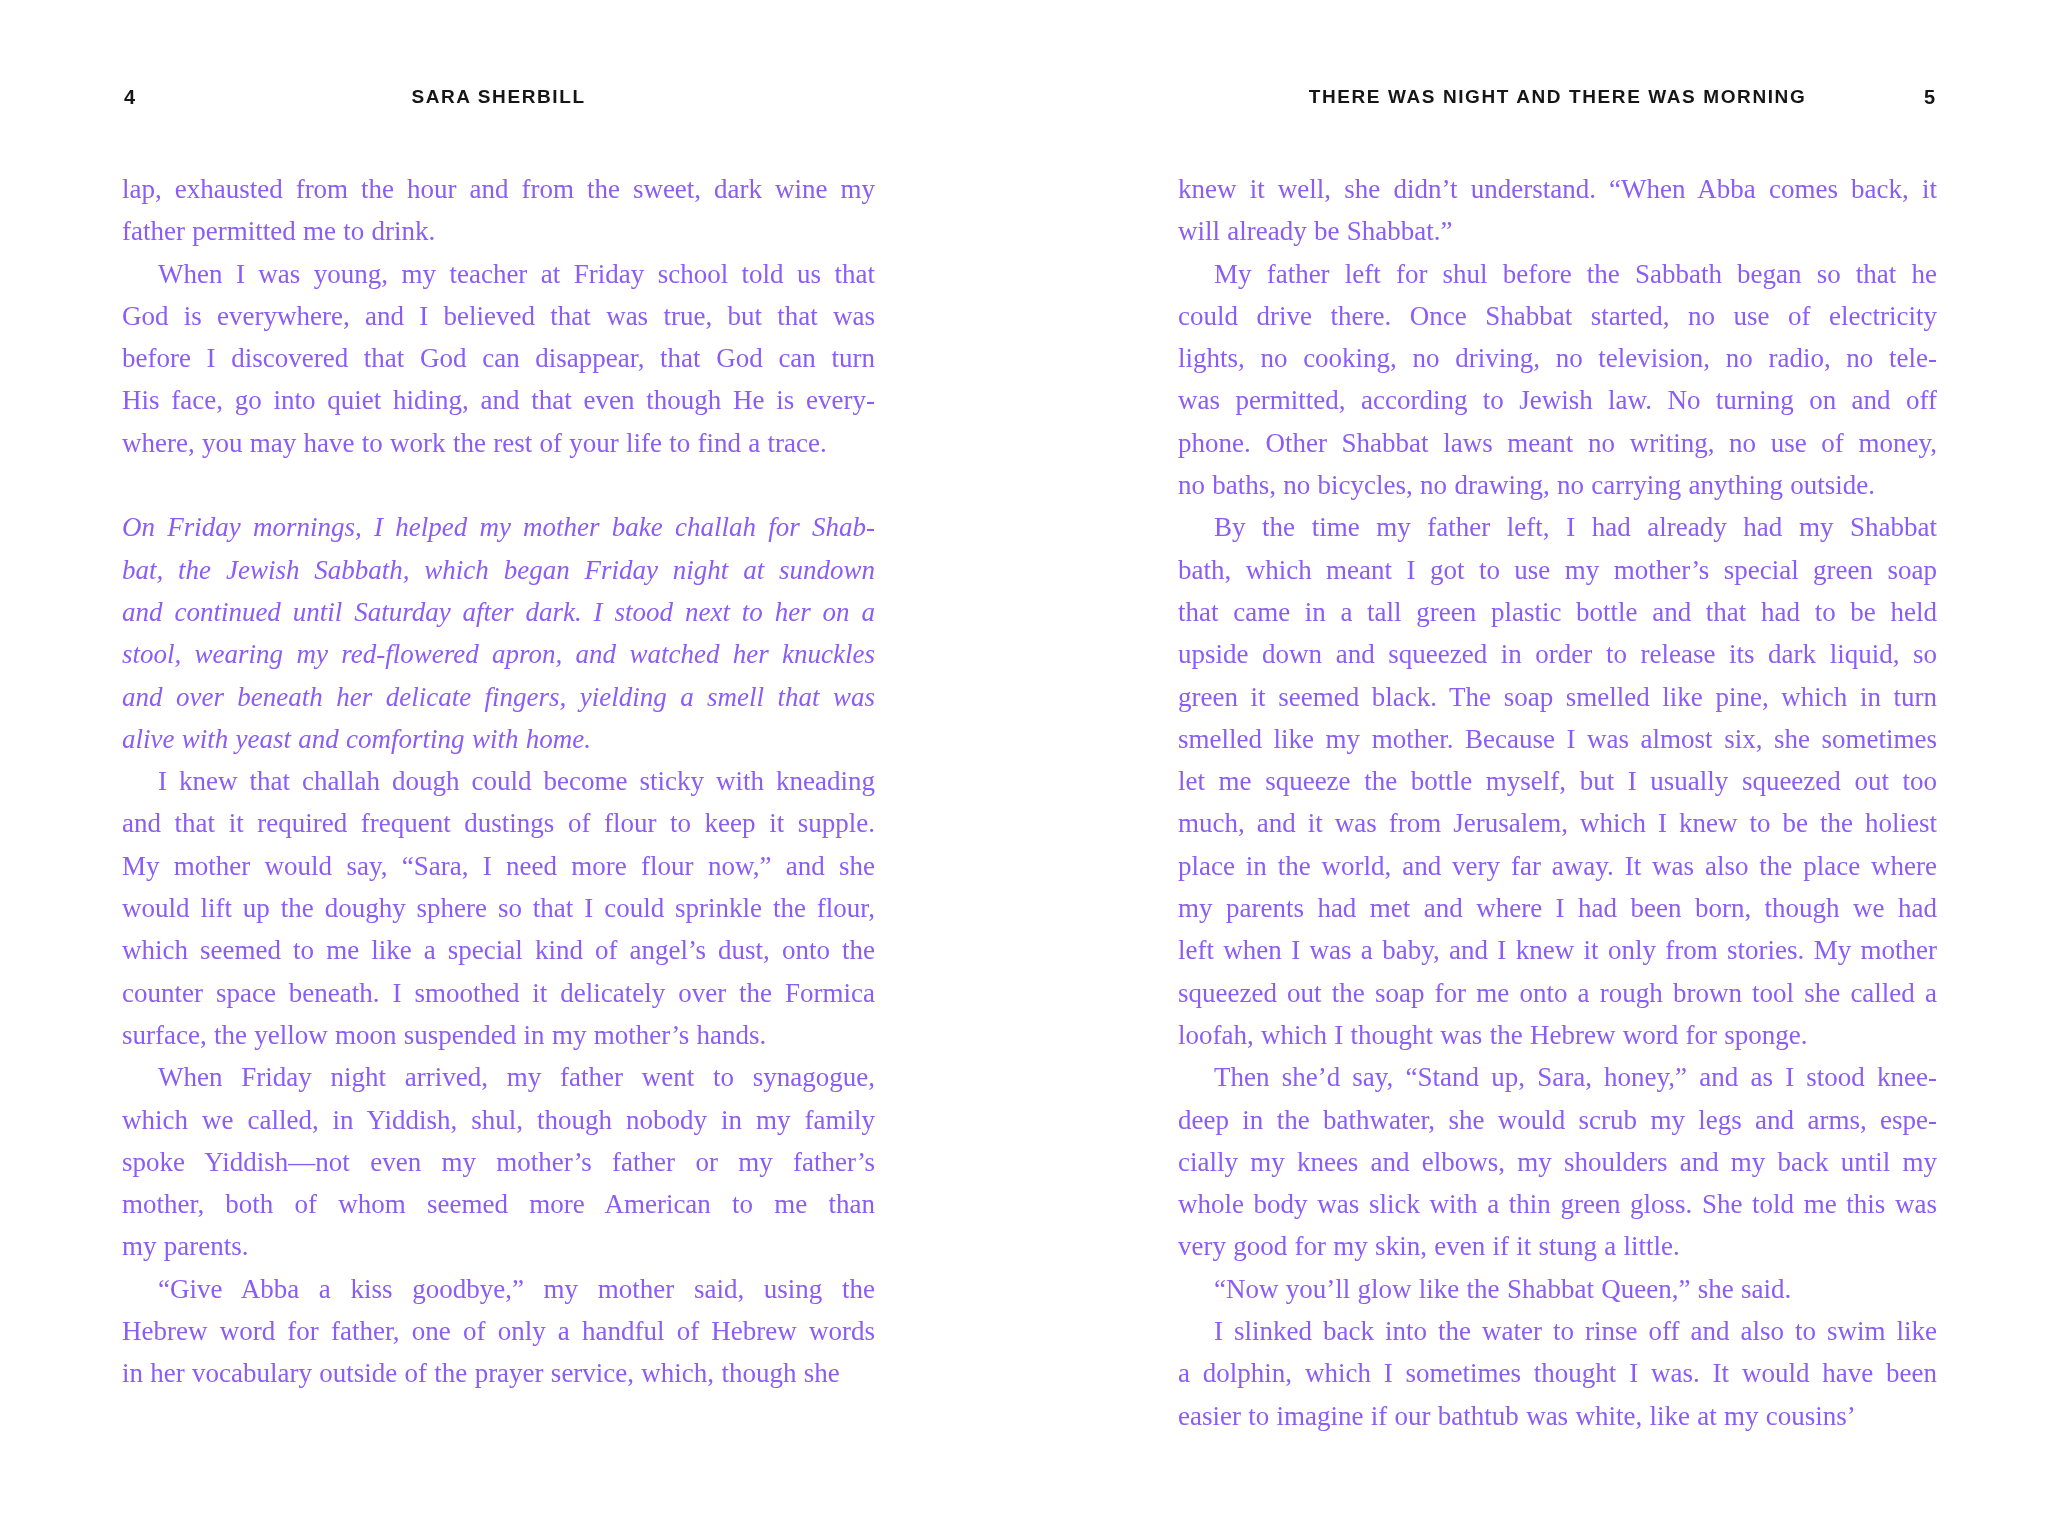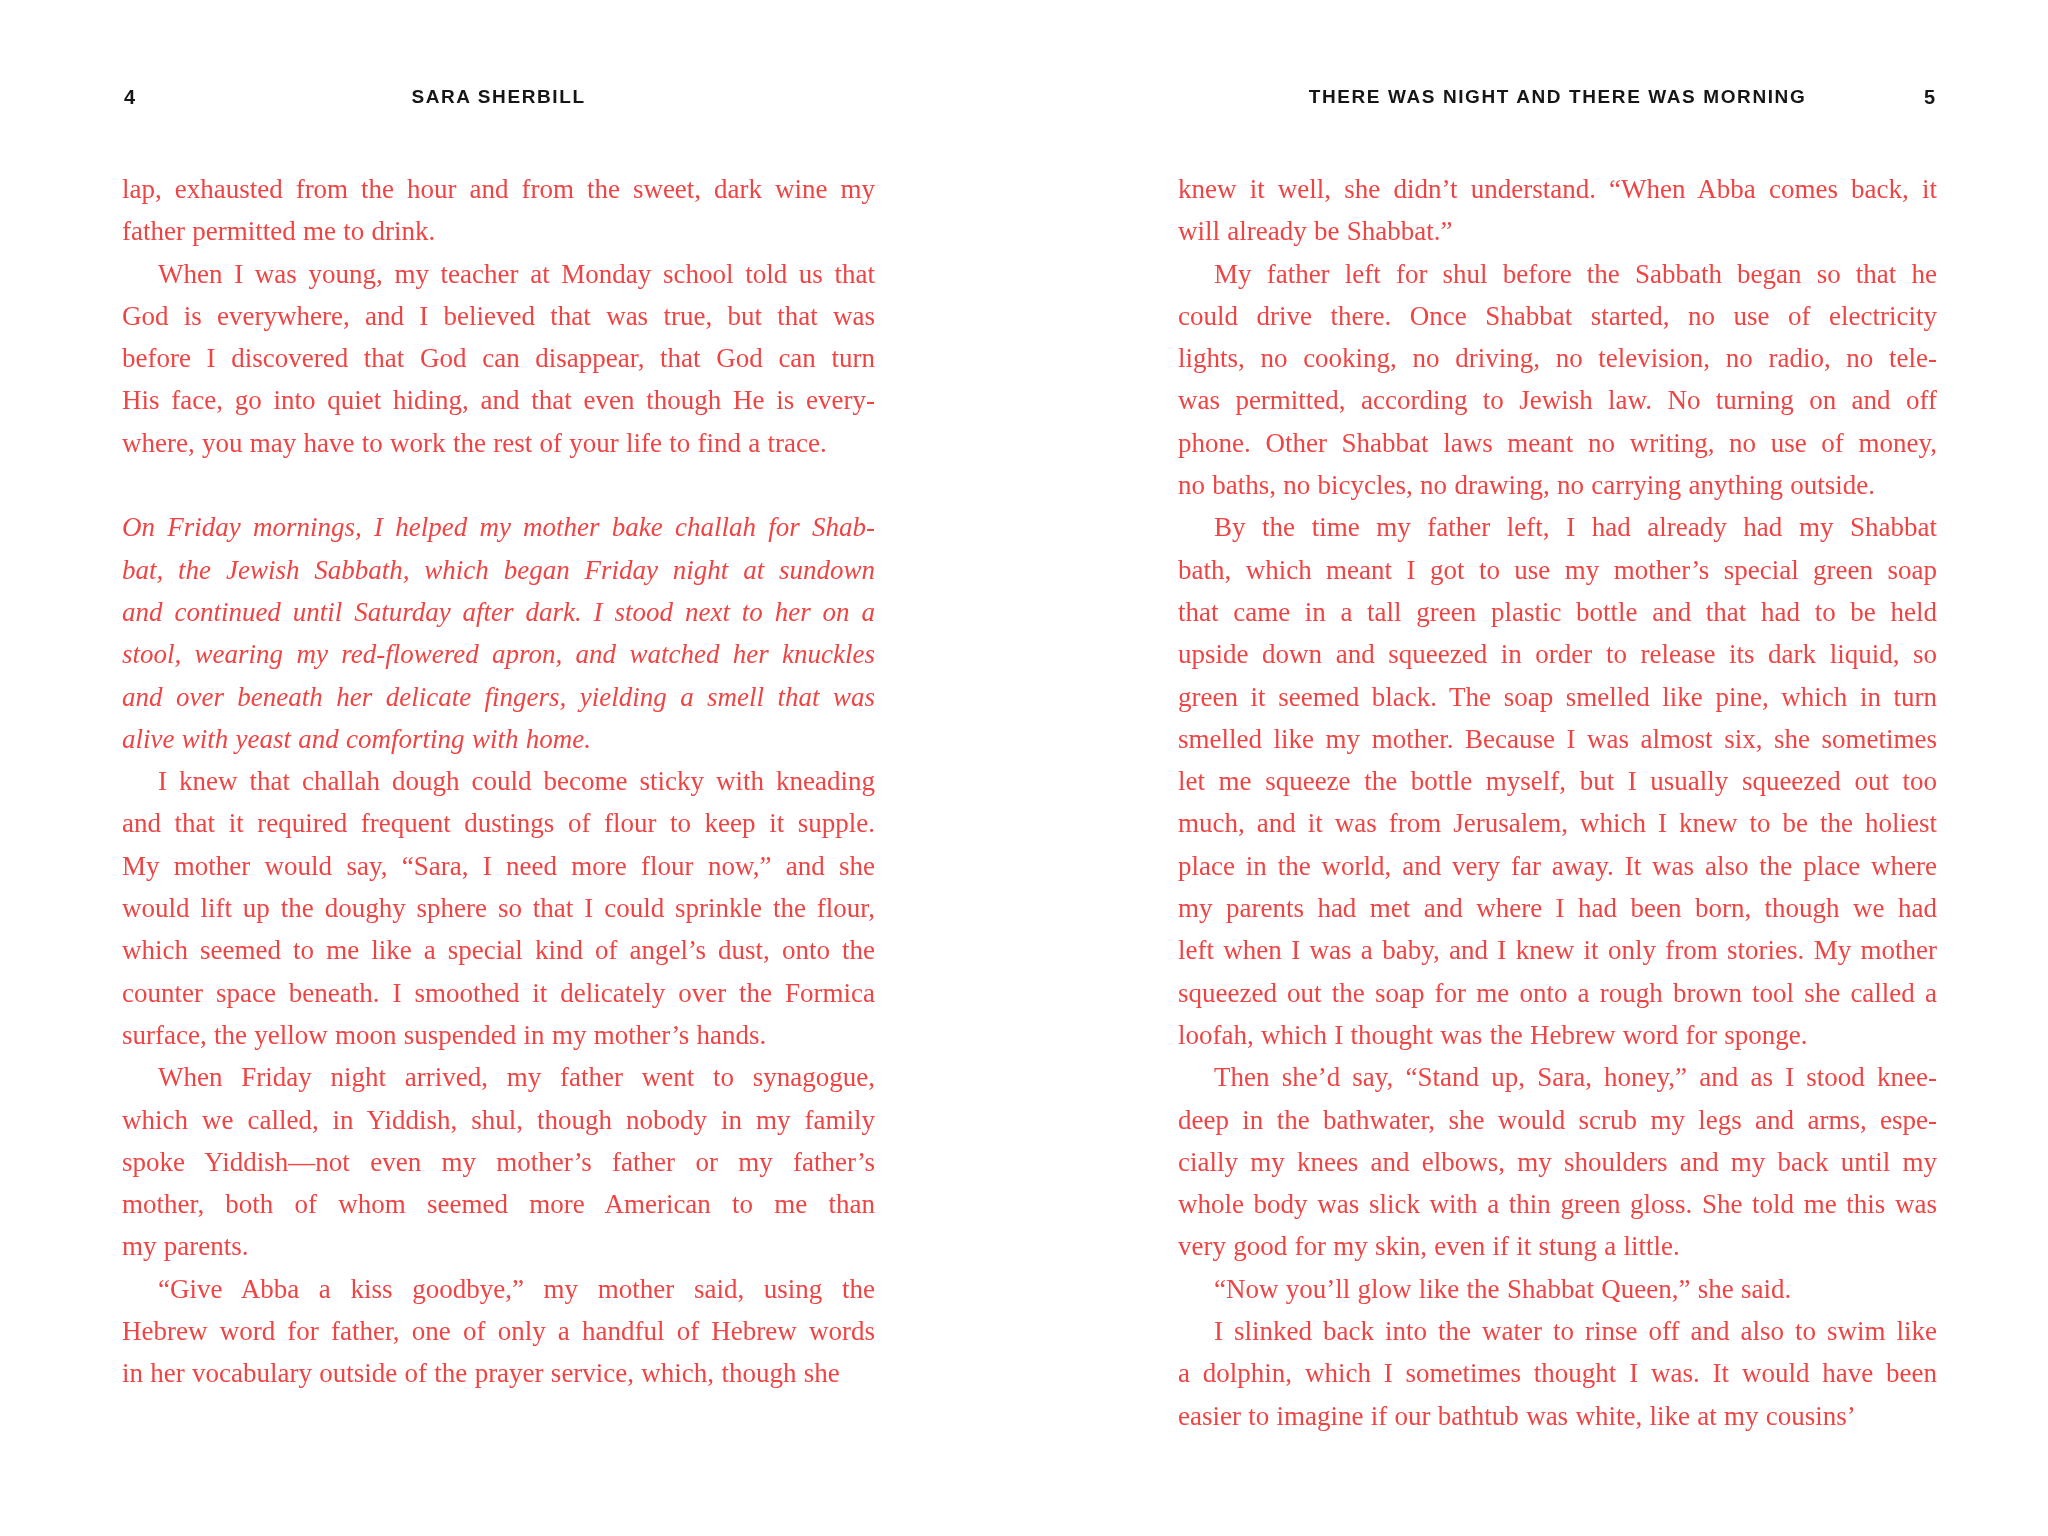--- a/index.html
+++ b/index.html
@@ -44,21 +44,21 @@
   .body-text {
     position: absolute;
     top: 168px; left: 0; right: 0;
   }
   .para { margin: 0; }
   .para.section-break { margin-top: 42.3px; font-style: italic; }
   .line {
     height: 42.3px;
     line-height: 42.3px;
     font-size: 27px;
-    color: #ef4444;
+    color: #8b5cf6;
     text-align: justify;
     text-align-last: justify;
     overflow: hidden;
     word-spacing: 0.02em;
   }
   .line.para-end { text-align-last: left; }
   .line.indent { text-indent: 36px; }
   .em { }
 </style>
 </head>
@@ -70,21 +70,21 @@
     <header class="running-head">
       <span class="folio fleft">4</span>
       <span class="head-title">SARA SHERBILL</span>
     </header>
     <div class="body-text" id="left-body">
         <div class="para">
           <div class="line">lap, exhausted from the hour and from the sweet, dark wine my</div>
           <div class="line para-end">father permitted me to drink.</div>
         </div>
         <div class="para">
-          <div class="line indent">When I was young, my teacher at Monday school told us that</div>
+          <div class="line indent">When I was young, my teacher at Friday school told us that</div>
           <div class="line">God is everywhere, and I believed that was true, but that was</div>
           <div class="line">before I discovered that God can disappear, that God can turn</div>
           <div class="line">His face, go into quiet hiding, and that even though He is every-</div>
           <div class="line para-end">where, you may have to work the rest of your life to find a trace.</div>
         </div>
         <div class="para section-break">
           <div class="line">On Friday mornings, I helped my mother bake challah for Shab-</div>
           <div class="line">bat, the Jewish Sabbath, which began Friday night at sundown</div>
           <div class="line">and continued until Saturday after dark. I stood next to her on a</div>
           <div class="line">stool, wearing my red-flowered apron, and watched her knuckles</div>

